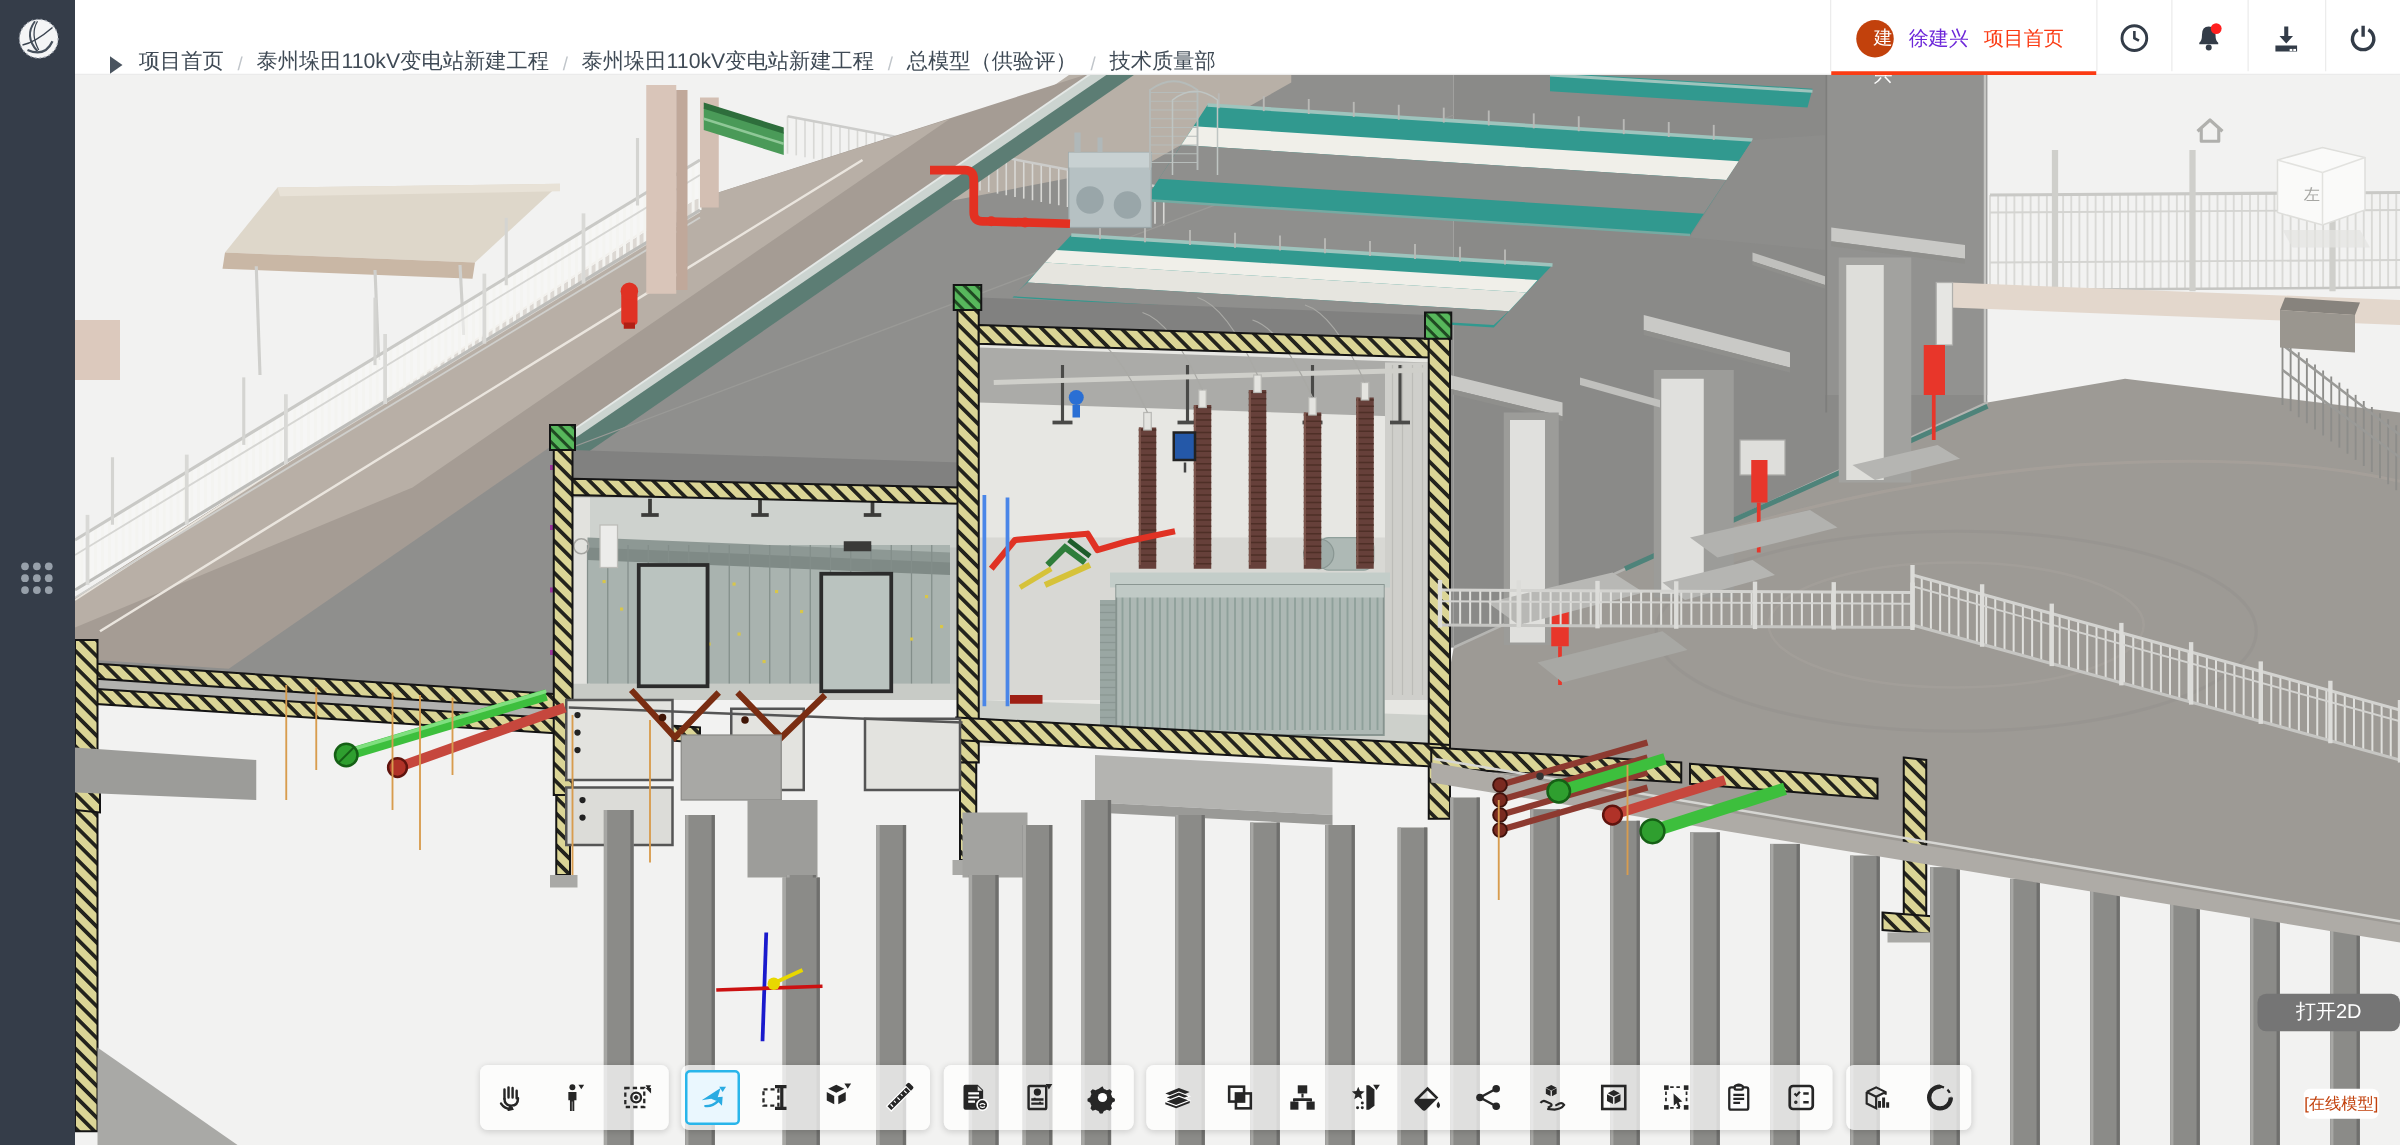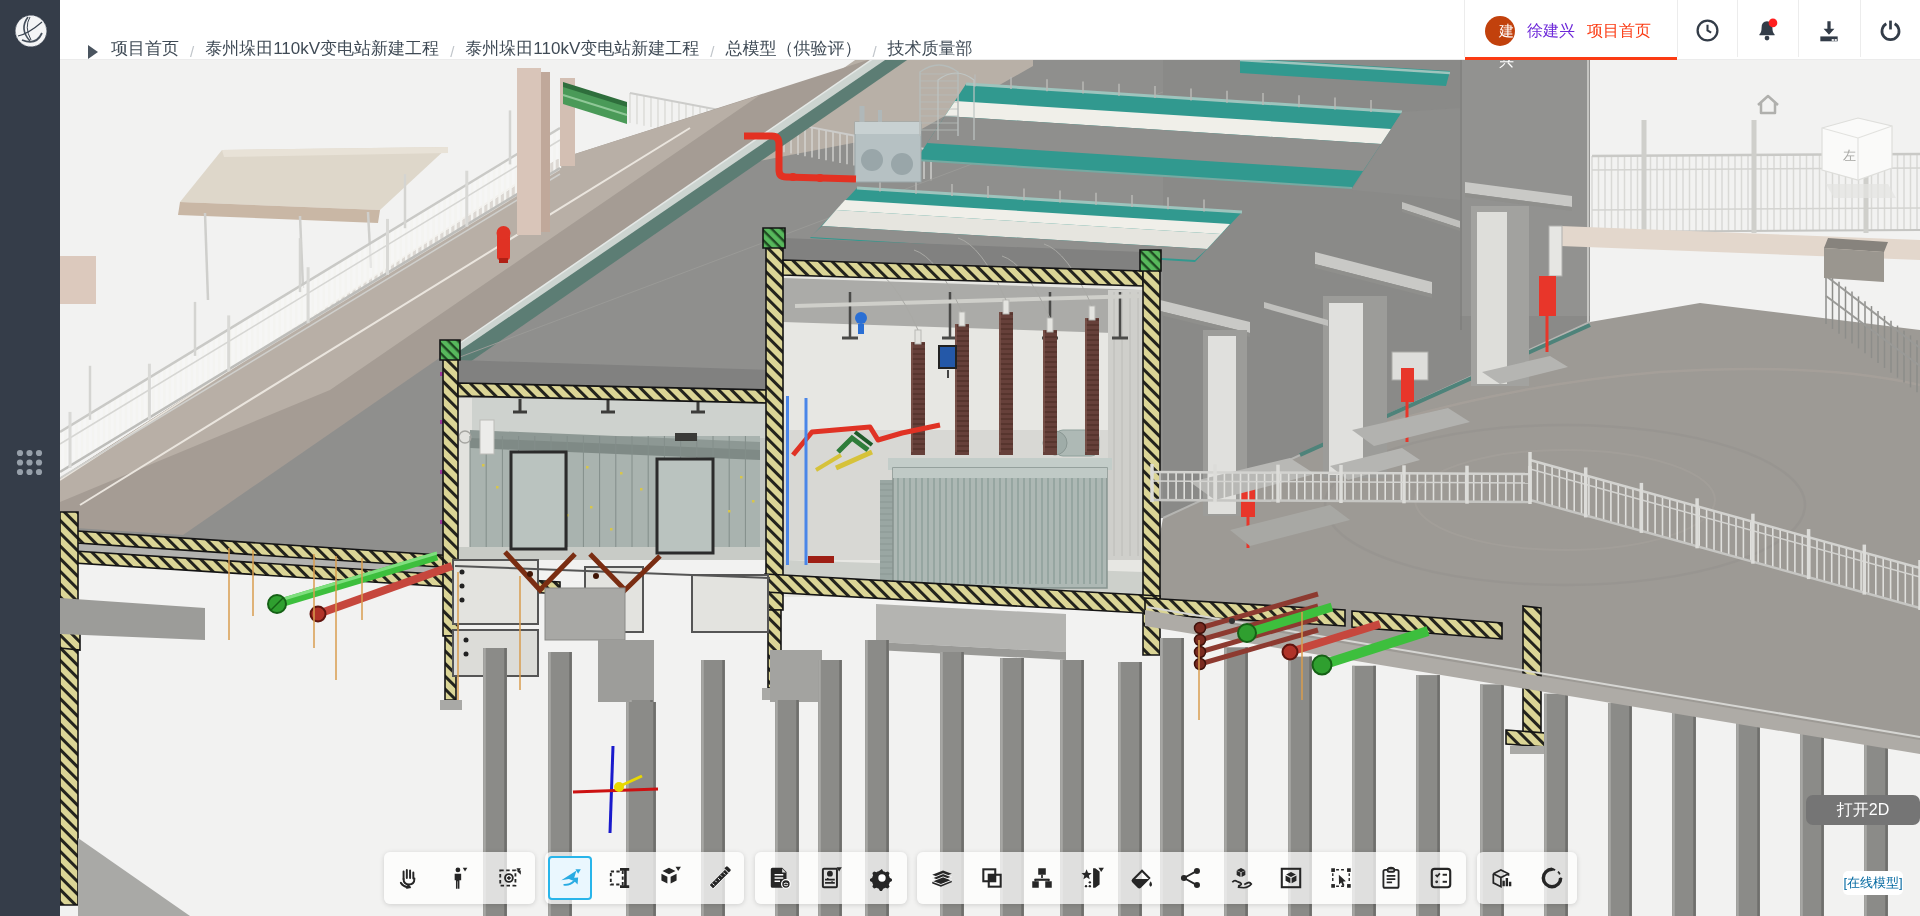--- a/index.html
+++ b/index.html
@@ -10,21 +10,21 @@
 .avatar {position:absolute;left:1425px;top:16px;width:30px;height:30px;border-radius:50%;background:#c2410c;color:#fff;font-size:15px;text-align:right;line-height:30px;letter-spacing:1px}
 .uname {position:absolute;left:1467px;top:21px;color:#6d28d9;font-size:16px}
 .udept {position:absolute;left:1527px;top:21px;color:#fb3b13;font-size:16px}
 .redline {position:absolute;left:1405px;top:57px;width:212px;height:3px;background:#fb3b13}
 .ti {position:absolute;top:18px}
 #scene {position:absolute;left:60px;top:60px;z-index:1}
 .tgroup {position:absolute;top:852px;height:52px;background:rgba(255,255,255,0.72);border-radius:6px;box-shadow:0 1px 5px rgba(0,0,0,0.15);display:flex;align-items:center;justify-content:space-around;z-index:10}
 .cell {width:44px;height:44px;display:flex;align-items:center;justify-content:center;border-radius:4px}
 .sel {background:#eaf7fe;border:2px solid #29b5ea}
 #btn2d {position:absolute;left:1806px;top:795px;width:114px;height:30px;background:#757575;color:#fff;font-size:16px;text-align:center;line-height:30px;border-radius:7px;z-index:10}
-#online {position:absolute;left:1843px;top:871px;width:60px;height:24px;background:#fff;border-radius:5px;color:#0369a1;font-size:13px;text-align:center;line-height:24px;z-index:10}
+#online {position:absolute;left:1843px;top:871px;width:60px;height:24px;background:#fff;border-radius:5px;color:#c2410c;font-size:13px;text-align:center;line-height:24px;z-index:10}
 #griddots {position:absolute;left:16px;top:449px;width:28px;height:28px;z-index:31}
 </style></head><body>
 <div id="sidebar">
 <svg width="60" height="64">
       <g transform="translate(31,31)">
         <circle r="15.5" fill="#f4f5f6"></circle>
         <circle r="15.5" fill="none" stroke="#9aa1ab" stroke-width="1" stroke-dasharray="1.5,2.2"></circle>
         <path d="M-9,9 q14,6 20,-7" stroke="#46505c" stroke-width="1.8" fill="none"></path>
         <path d="M-3,-14 q-9,12 2,24" stroke="#46505c" stroke-width="1.6" fill="none"></path>
         <path d="M-1,-14 q-6,10 1,23" stroke="#3a4450" stroke-width="1" fill="none"></path>

